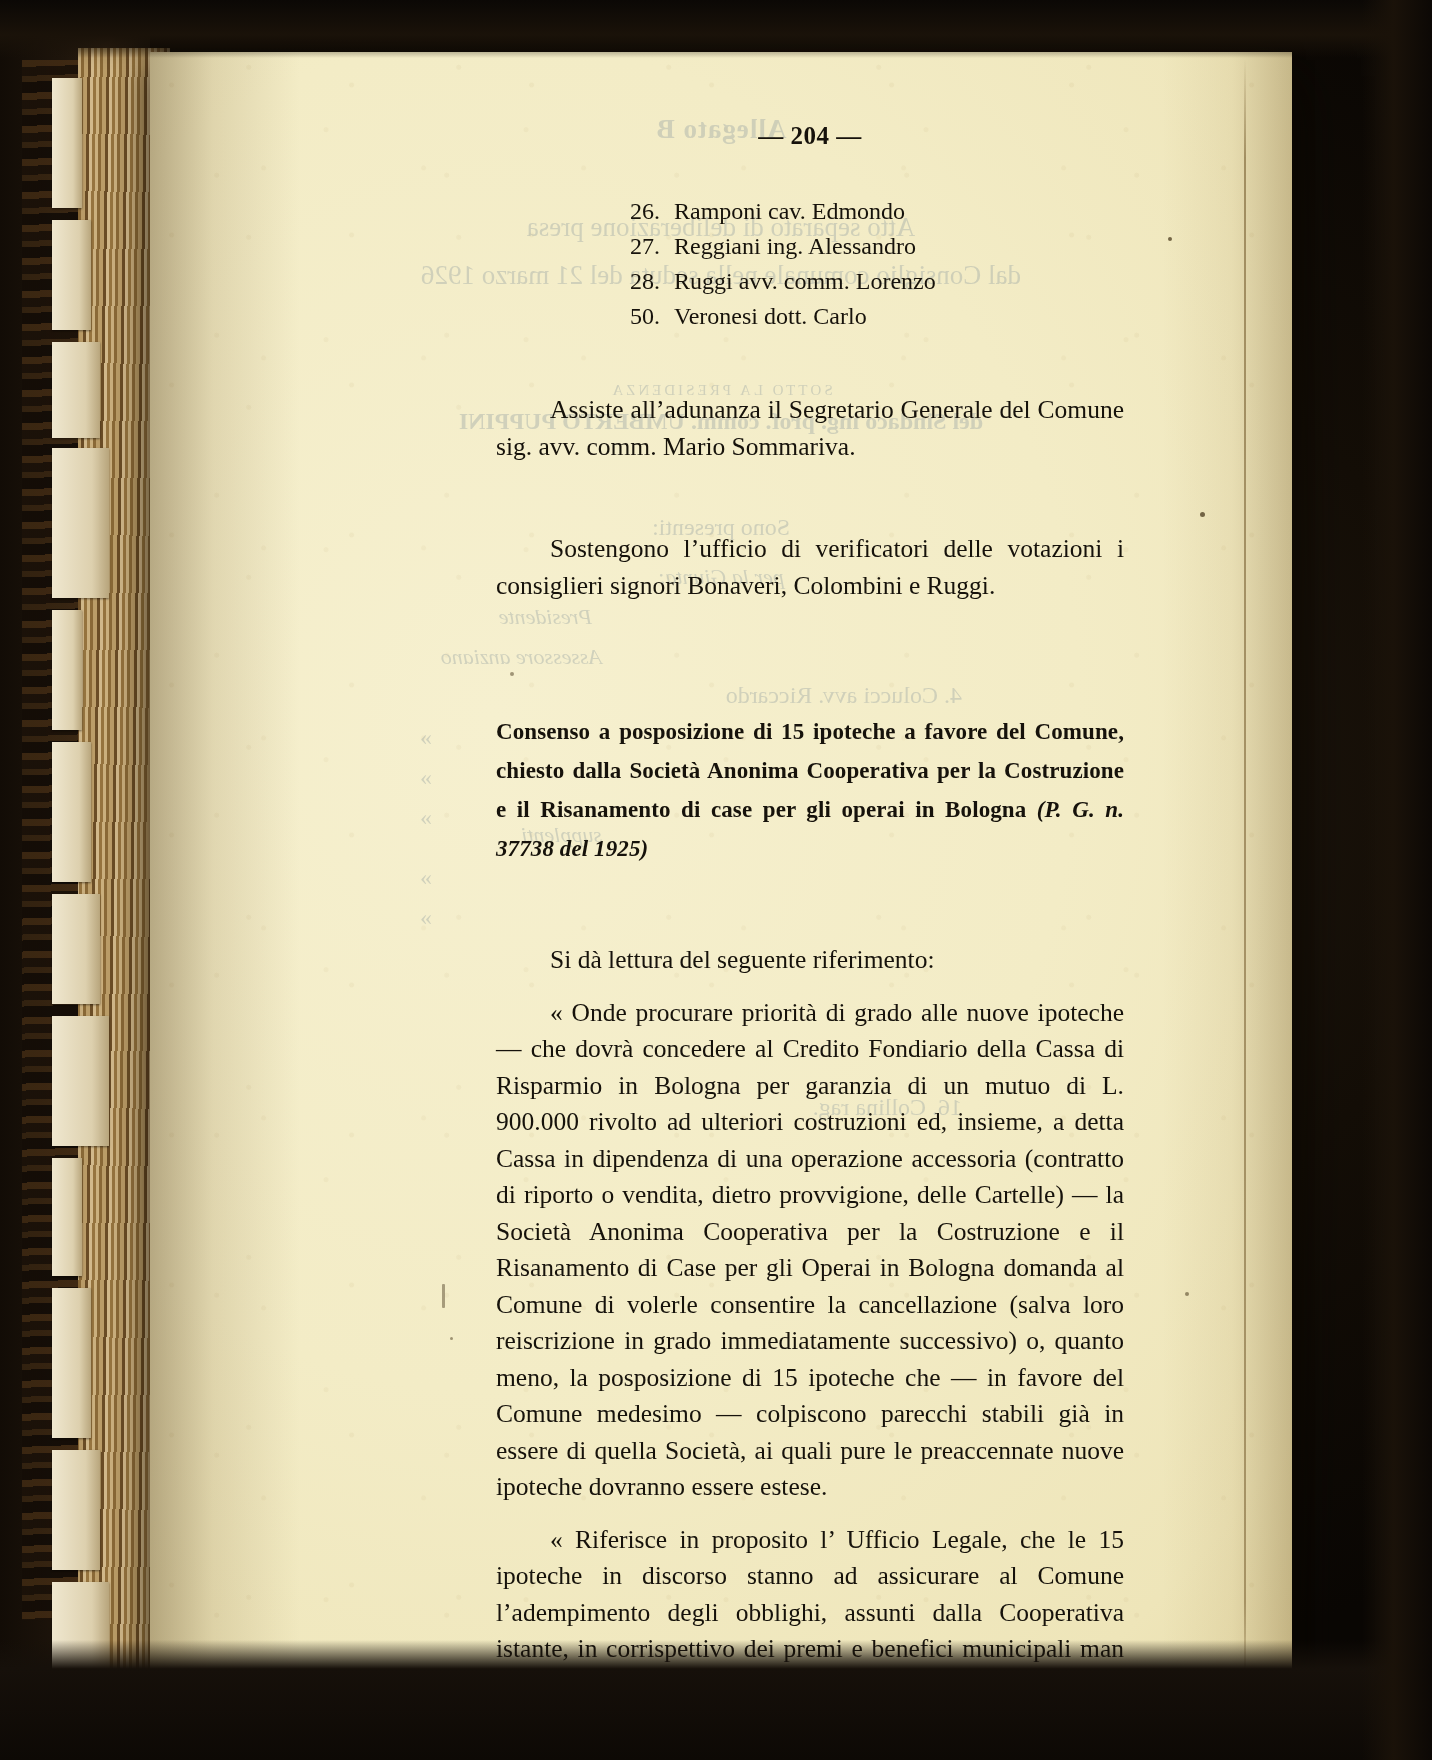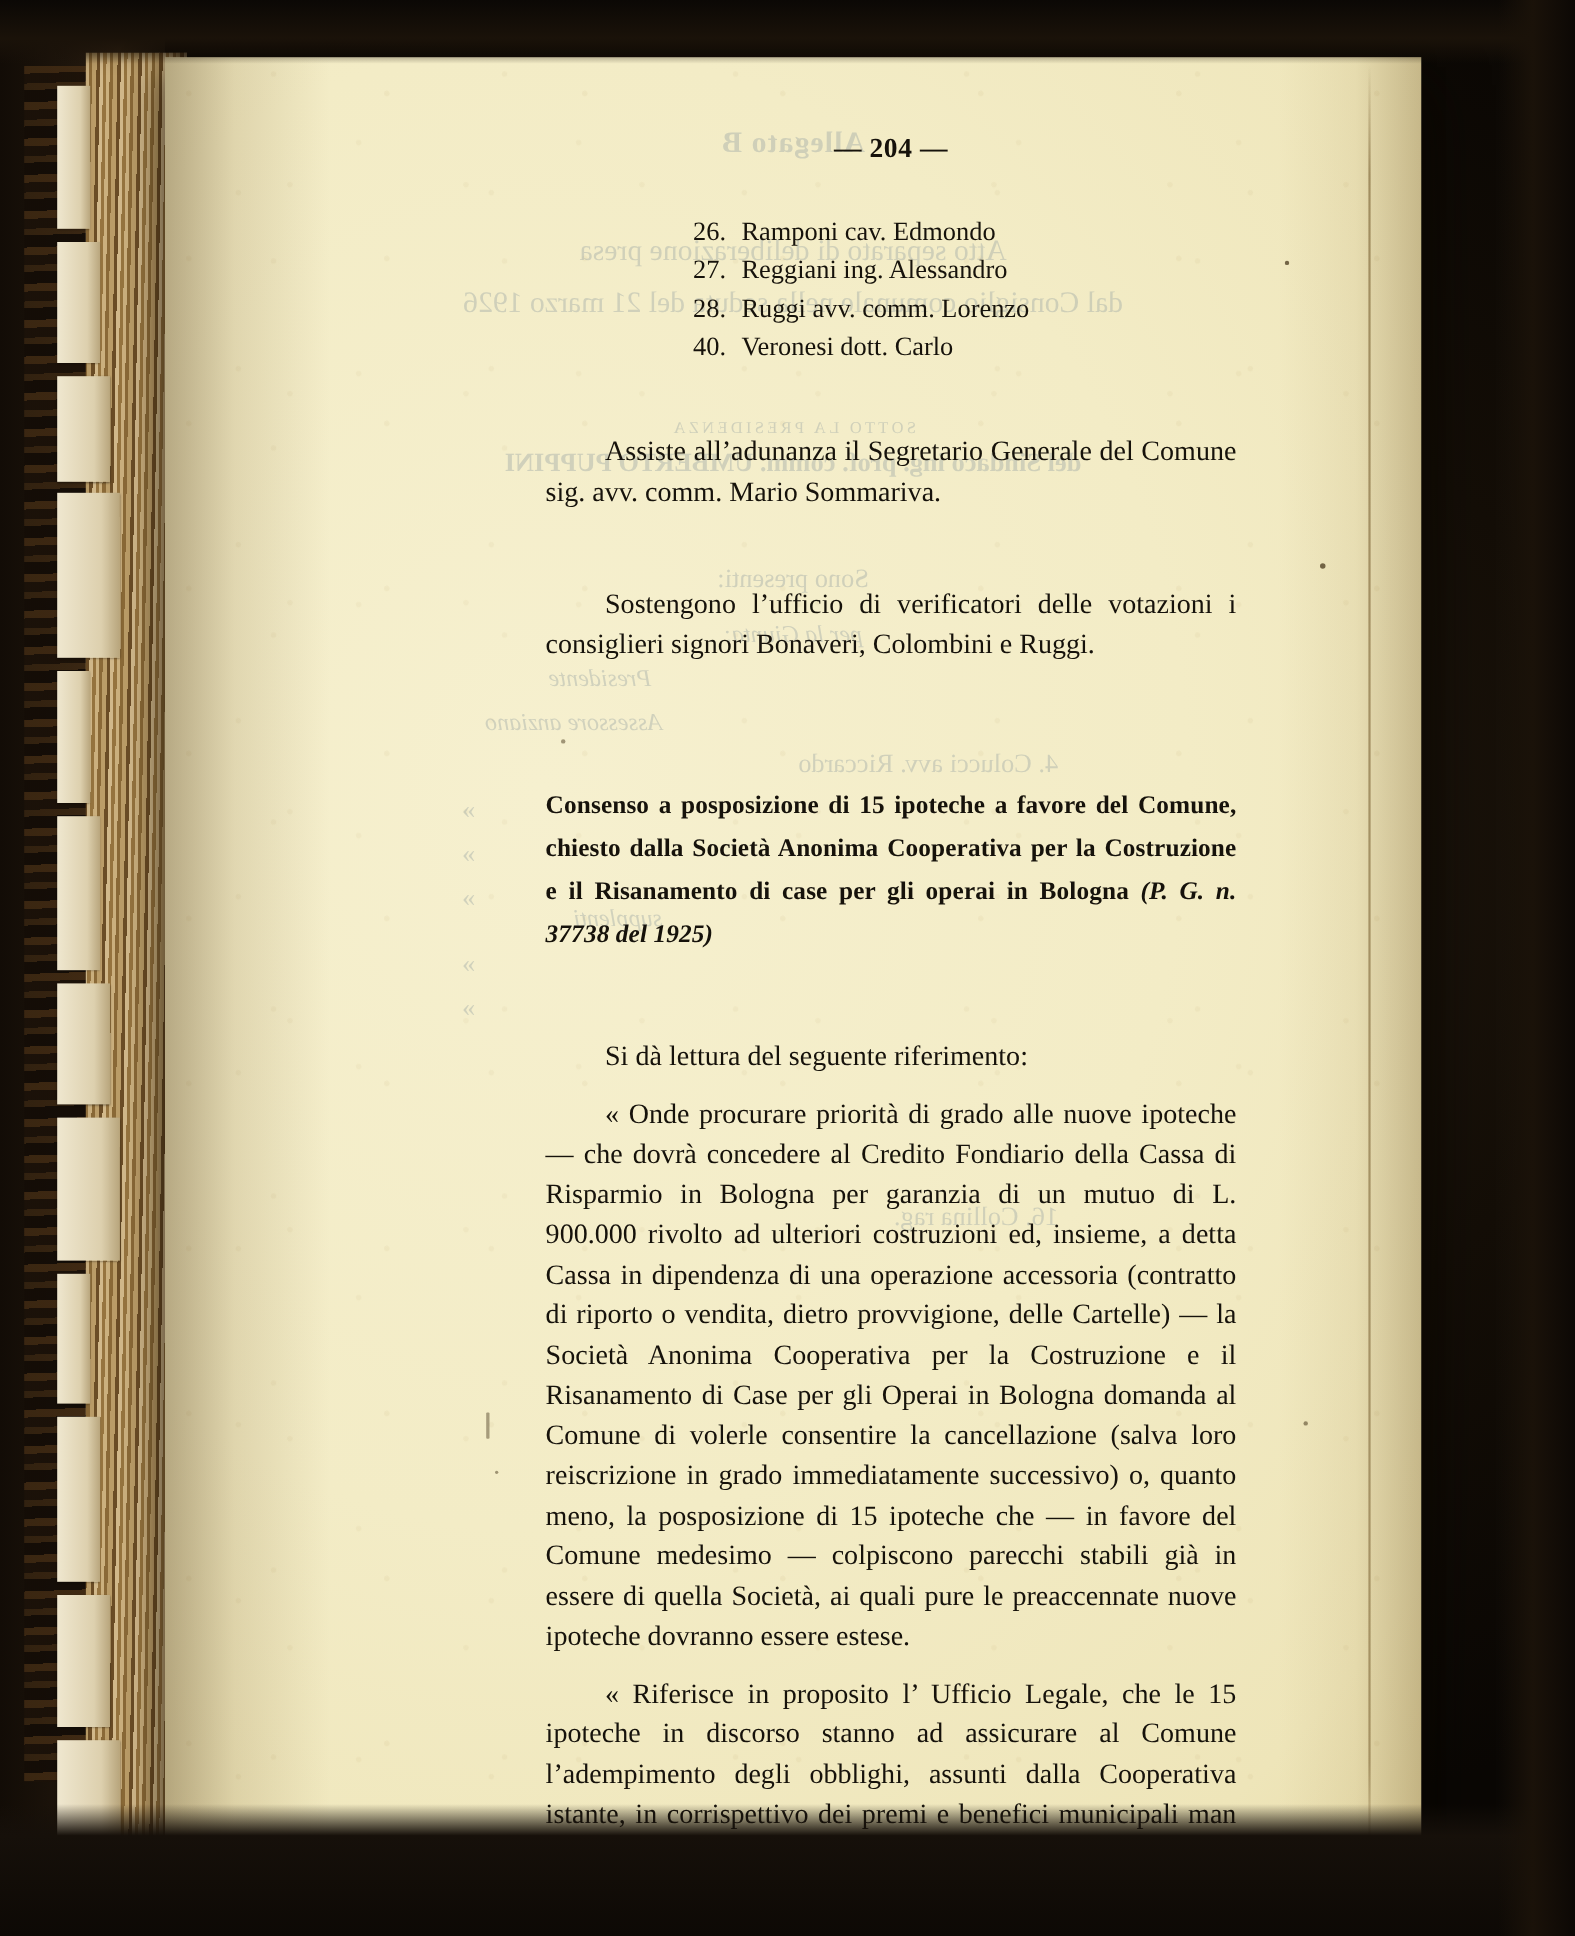--- a/index.html
+++ b/index.html
@@ -208,21 +208,21 @@
     </div>
 
     <div class="content">
 
       <div class="folio">— 204 —</div>
 
       <ul class="namelist" id="nameList">
           <li><span class="num">26.</span><span>Ramponi cav. Edmondo</span></li>
           <li><span class="num">27.</span><span>Reggiani ing. Alessandro</span></li>
           <li><span class="num">28.</span><span>Ruggi avv. comm. Lorenzo</span></li>
-          <li><span class="num">40.</span><span>Veronesi dott. Carlo</span></li>
+          <li><span class="num">50.</span><span>Veronesi dott. Carlo</span></li>
         </ul>
 
       <div class="gap-lg"></div>
       <p class="para">Assiste all’adunanza il Segretario Generale del Comune sig. avv. comm. Mario Sommariva.</p>
 
       <div class="gap-md"></div>
       <p class="para">Sostengono l’ufficio di verificatori delle votazioni i consiglieri signori Bonaveri, Colombini e Ruggi.</p>
 
       <div class="gap-md"></div>
 

